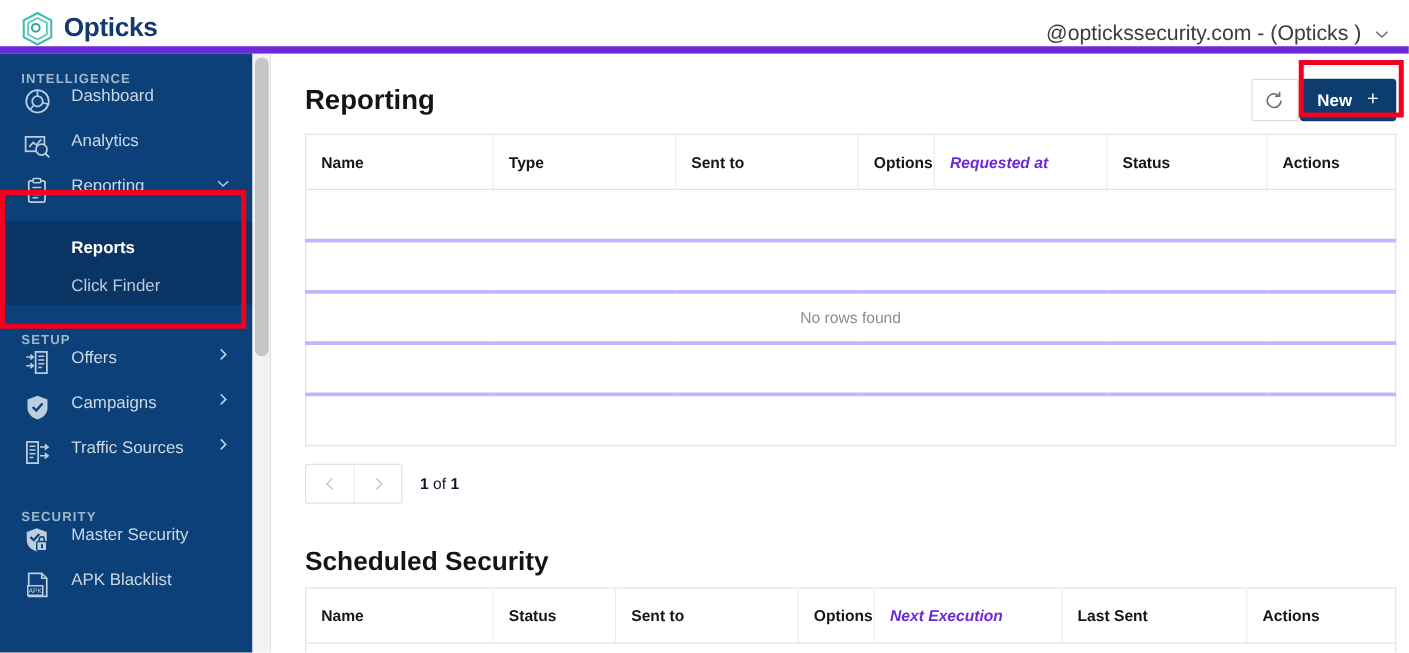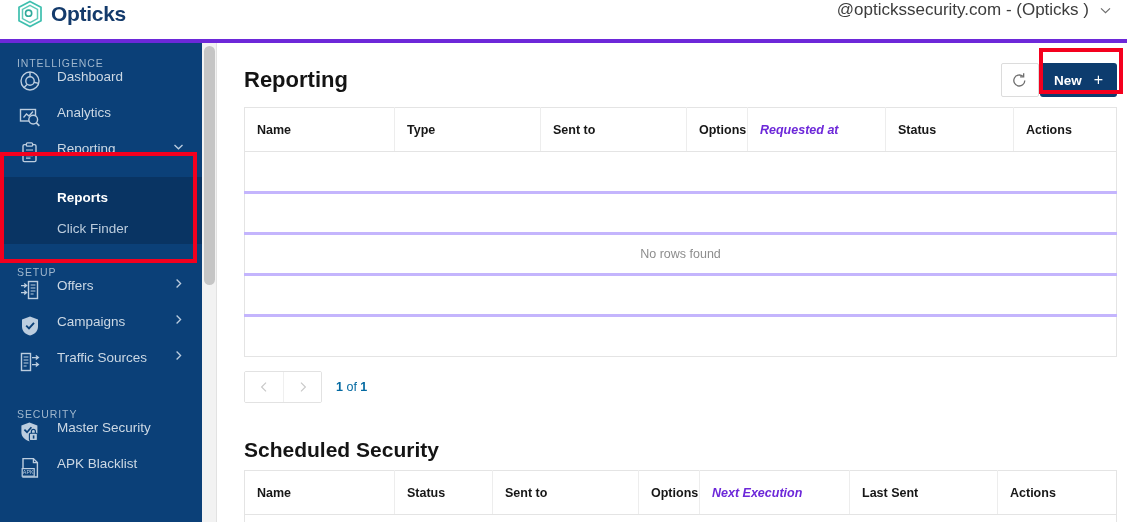--- a/index.html
+++ b/index.html
@@ -9,22 +9,22 @@
     background: #ffffff;
     font-family: "Liberation Sans", sans-serif;
     -webkit-font-smoothing: antialiased;
   }
 
   
   #topbar {
     position: absolute; left: 0; top: 0;
     width: 1127px; height: 43px;
     background: #ffffff;
-    border-bottom: 4px solid #6d28d9;
-    display: flex; align-items: flex-start;
+    border-bottom: 6px solid #6d28d9;
+    display: flex; align-items: flex-end;
   }
   #brand { display: flex; align-items: center; gap: 8px; padding-left: 17px; }
   #brand-mark { width: 26px; height: 28px; display: block; }
   #brand-name {
     font-size: 21px; font-weight: bold; color: #133a6b;
     letter-spacing: -0.3px;
   }
   #account {
     margin-left: auto; padding-right: 16px;
     display: flex; align-items: center; gap: 11px;
@@ -33,21 +33,21 @@
   #account-caret { width: 11px; height: 7px; display: block; }
 
   
   #sidebar {
     position: absolute; left: 0; top: 43px;
     width: 202px; height: 479px;
     background: #0b4078;
     overflow: hidden;
   }
   .sec-label {
-    color: #9fb6cd; font-size: 10.5px; font-weight: normal;
+    color: #9fb6cd; font-size: 10.5px; font-weight: bold;
     letter-spacing: 0.9px; padding: 0 0 0 17px;
   }
   .nav-item {
     height: 36px; display: flex; 
     padding-left: 17px; color: #ccd8e4; font-size: 13.5px;
     position: relative;
   }
   .nav-item .ico { width: 26px; height: 24px; flex: 0 0 26px; margin-right: 14px; }
   .nav-item .txt { white-space: nowrap; }
   .nav-chevron { position: absolute; right: 18px; width: 11px; height: 11px; }
@@ -128,21 +128,21 @@
 
   #pager { display: flex; align-items: center; gap: 14px; margin: 14px 0 0 27px; }
   #pager-btns {
     display: flex; border: 1px solid #e2e2e2; border-radius: 2px; overflow: hidden;
   }
   .pg-btn {
     width: 38px; height: 30px; display: flex; align-items: center; justify-content: center;
     background: #fff; color: #c9c9c9; font-size: 15px;
   }
   .pg-btn + .pg-btn { border-left: 1px solid #efefef; }
-  #pager-label { font-size: 12.5px; color: #0369a1; }
+  #pager-label { font-size: 12.5px; color: #0f172a; }
   #pager-label b { font-weight: bold; }
 
   .section-title {
     font-size: 21px; font-weight: bold; color: #141414;
     margin: 35px 0 0 27px;
   }
 </style>
 </head>
 <body>
 

